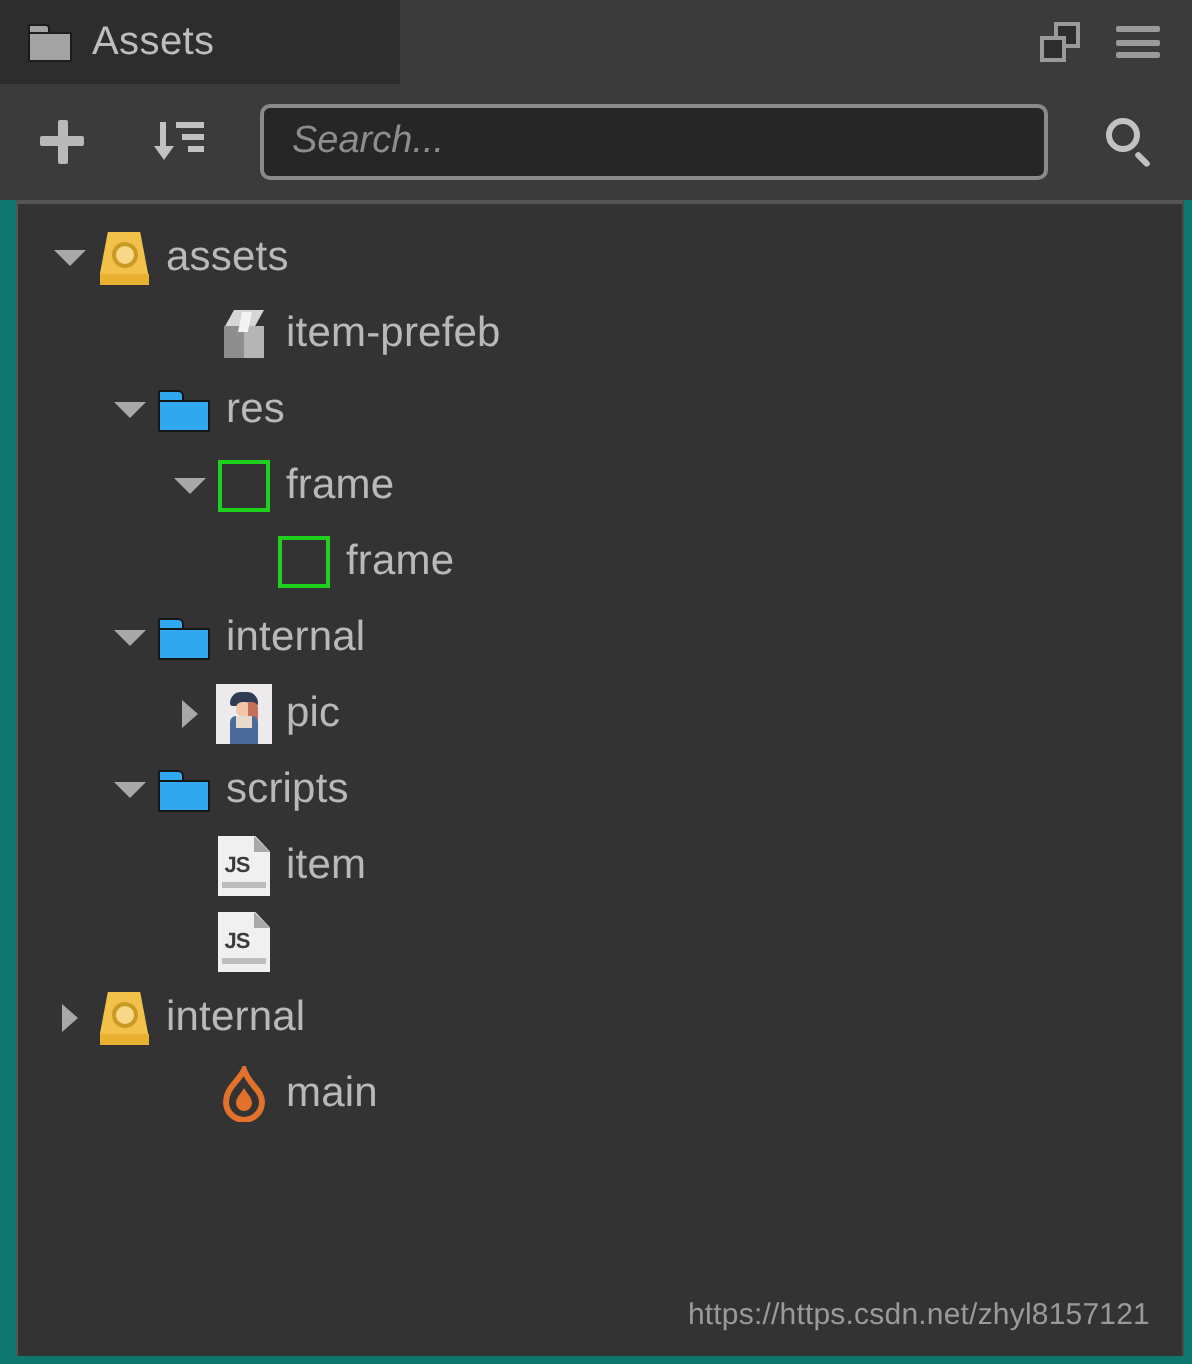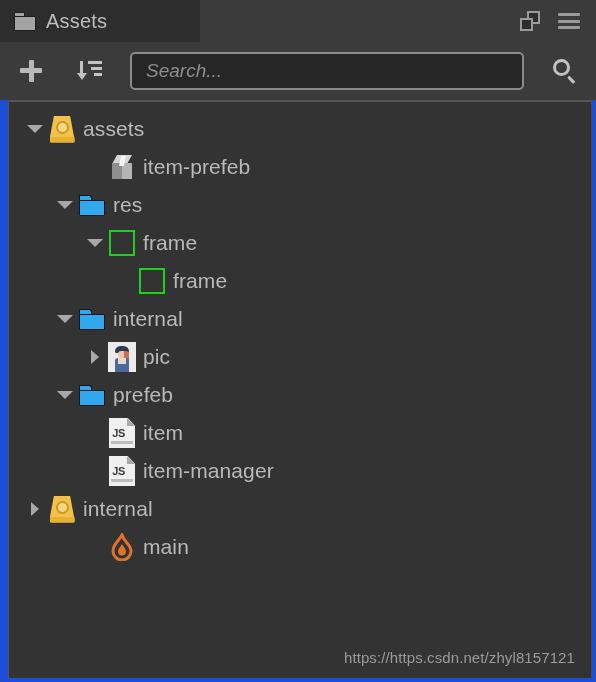--- a/index.html
+++ b/index.html
@@ -7,21 +7,21 @@
     margin: 0; padding: 0;
     width: 596px; height: 682px;
     background: #3b3b3b;
     font-family: "Liberation Sans", sans-serif;
     overflow: hidden;
   }
 
   #app {
     position: relative;
     width: 596px; height: 682px;
-    background: #1d4ed8;
+    background: #0f766e;
     display: flex;
     flex-direction: column;
   }
 
   
   .tabbar {
     position: relative;
     height: 42px;
     background: #3b3b3b;
     display: flex;
@@ -469,21 +469,21 @@
           <span style="width: 44px; flex: 0 0 44px;"></span>
           <span class="twisty open">
             <i></i>
           </span>
           <span class="icon-slot">
             <span class="ic-folder-blue">
               <span class="tabb"></span>
               <span class="body"></span>
             </span>
           </span>
-          <span class="row-label">prefeb</span>
+          <span class="row-label">scripts</span>
         </div>
         <div class="row">
           <span style="width: 74px; flex: 0 0 74px;"></span>
           <span class="twisty none">
             <i></i>
           </span>
           <span class="icon-slot">
             <span class="ic-js">
               <span class="page"></span>
               <span class="fold"></span>
@@ -499,21 +499,20 @@
             <i></i>
           </span>
           <span class="icon-slot">
             <span class="ic-js">
               <span class="page"></span>
               <span class="fold"></span>
               <span class="bar"></span>
               <span class="txt">JS</span>
             </span>
           </span>
-          <span class="row-label">item-manager</span>
         </div>
         <div class="row">
           <span style="width: 14px; flex: 0 0 14px;"></span>
           <span class="twisty closed">
             <i></i>
           </span>
           <span class="icon-slot">
             <span class="ic-db">
               <span class="shape"></span>
               <span class="shade"></span>

